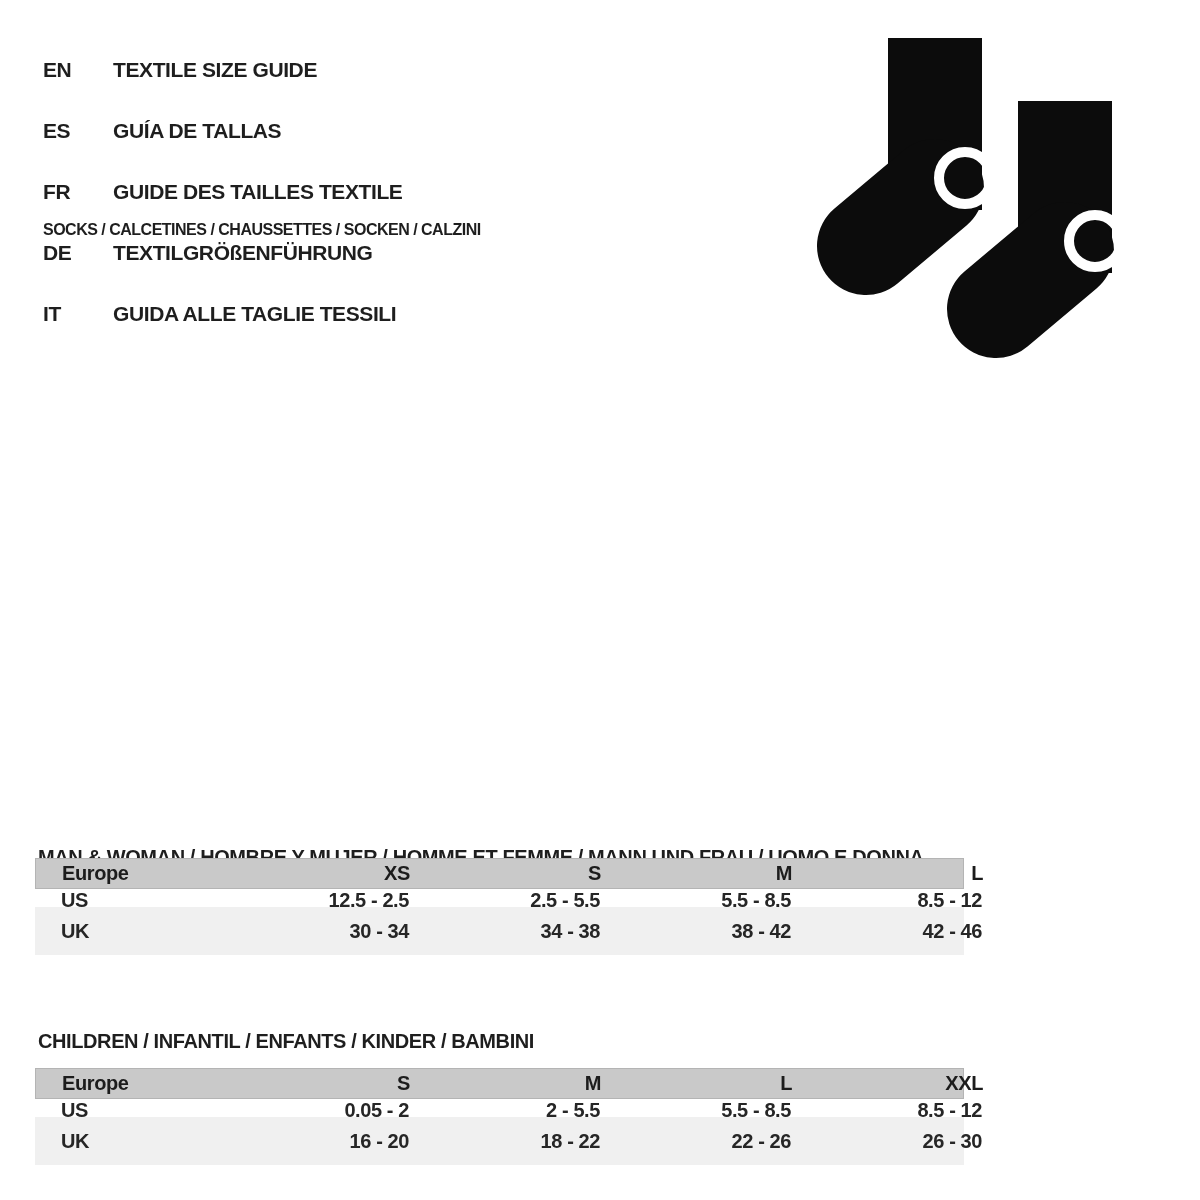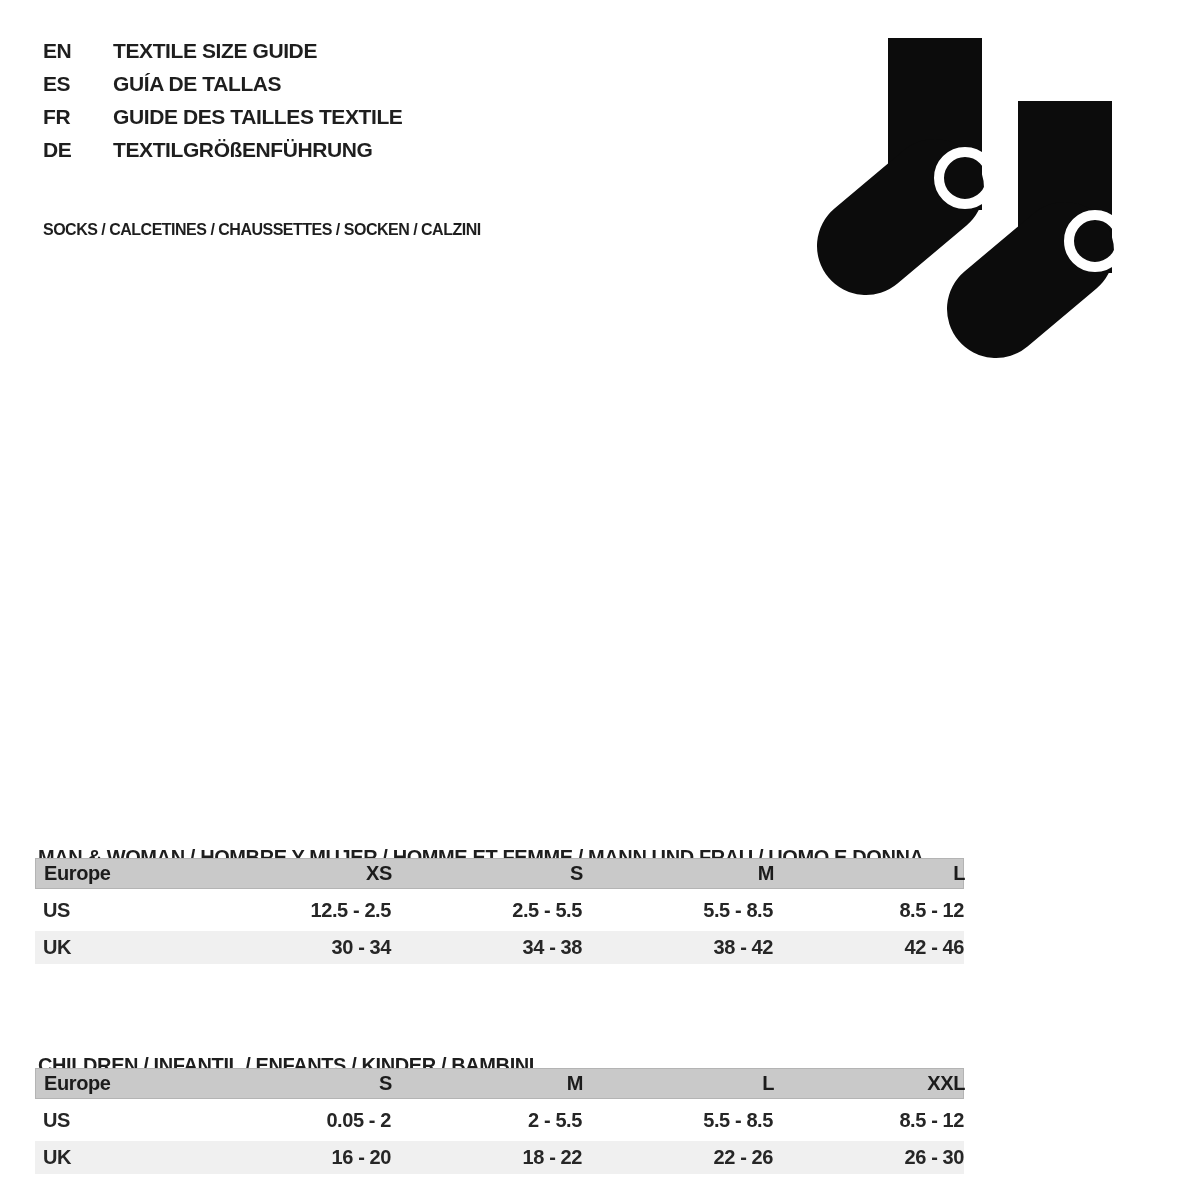--- a/index.html
+++ b/index.html
@@ -7,56 +7,57 @@
     width:1200px; height:1200px;
     background:#ffffff;
     font-family:"Liberation Sans", sans-serif;
     color:#1e1e1e;
     position:relative;
     overflow:hidden;
   }
 
   
   .lang-block { position:absolute; left:43px; top:30px; }
-  .lang-row { display:flex; height:33px; align-items:flex-end; }
+  .lang-row { display:flex; height:33px; align-items:flex-start;margin-top:28px; }
   .lang-code, .lang-label {
     font-size:21px; font-weight:bold; letter-spacing:-0.4px; white-space:nowrap;
   }
   .lang-code { width:70px; flex:0 0 70px; }
 
   
   .category {
     position:absolute; left:43px; top:221px;
     font-size:16px; font-weight:bold; letter-spacing:-0.5px; white-space:nowrap;
   }
 
   
   .socks-svg { position:absolute; left:810px; top:30px; width:320px; height:330px; }
 
   
   .section-heading {
     position:absolute; left:38px;
     font-size:20px; font-weight:bold; letter-spacing:-0.4px; white-space:nowrap;
   }
   .heading-1 { top:846px; }
-  .heading-2 { top:1030px;margin-top:24px; }
+  .heading-2 { top:1030px; }
 
   
   .size-table { position:absolute; left:35px; width:929px; }
   .table-1 { top:858px; }
   .table-2 { top:1068px; }
   .trow {
     display:grid;
     grid-template-columns:165px 191px 191px 191px 191px;
     align-items:center;
     box-sizing:border-box;
+    padding-left:18px;
   }
   .trow.head { height:31px; background:#c9c9c9; border:1px solid #b4b4b4; }
-  .trow.row-a { height:42px; background:#ffffff; }
-  .trow.row-b { height:33px; background:#f0f0f0; }
+  .trow.row-a { height:18px; background:#ffffff; }
+  .trow.row-b { height:48px; background:#f0f0f0; }
   .tc {
     font-size:20px; font-weight:bold; letter-spacing:-0.4px;
     text-align:right; white-space:nowrap; color:#262626;
   }
   .trow.head .tc { color:#1c1c1c; }
   .tc.first { text-align:left; padding-left:8px; }
 </style>
 </head>
 <body>
 
@@ -69,20 +70,24 @@
     <span class="lang-code">ES</span>
     <span class="lang-label">GUÍA DE TALLAS</span>
   </div>
   <div class="lang-row">
     <span class="lang-code">FR</span>
     <span class="lang-label">GUIDE DES TAILLES TEXTILE</span>
   </div>
   <div class="lang-row">
     <span class="lang-code">DE</span>
     <span class="lang-label">TEXTILGRÖßENFÜHRUNG</span>
+  </div>
+  <div class="lang-row">
+    <span class="lang-code">IT</span>
+    <span class="lang-label">GUIDA ALLE TAGLIE TESSILI</span>
   </div>
 </div>
 
 <div class="category">SOCKS / CALCETINES / CHAUSSETTES / SOCKEN / CALZINI</div>
 
 <svg class="socks-svg" viewBox="0 0 320 330" xmlns="http://www.w3.org/2000/svg" aria-hidden="true">
 
   <g fill="#0c0c0c">
     <rect x="78" y="8" width="94" height="172"></rect>
     <line x1="125" y1="158" x2="56" y2="216" stroke="#0c0c0c" stroke-width="98" stroke-linecap="round"></line>

